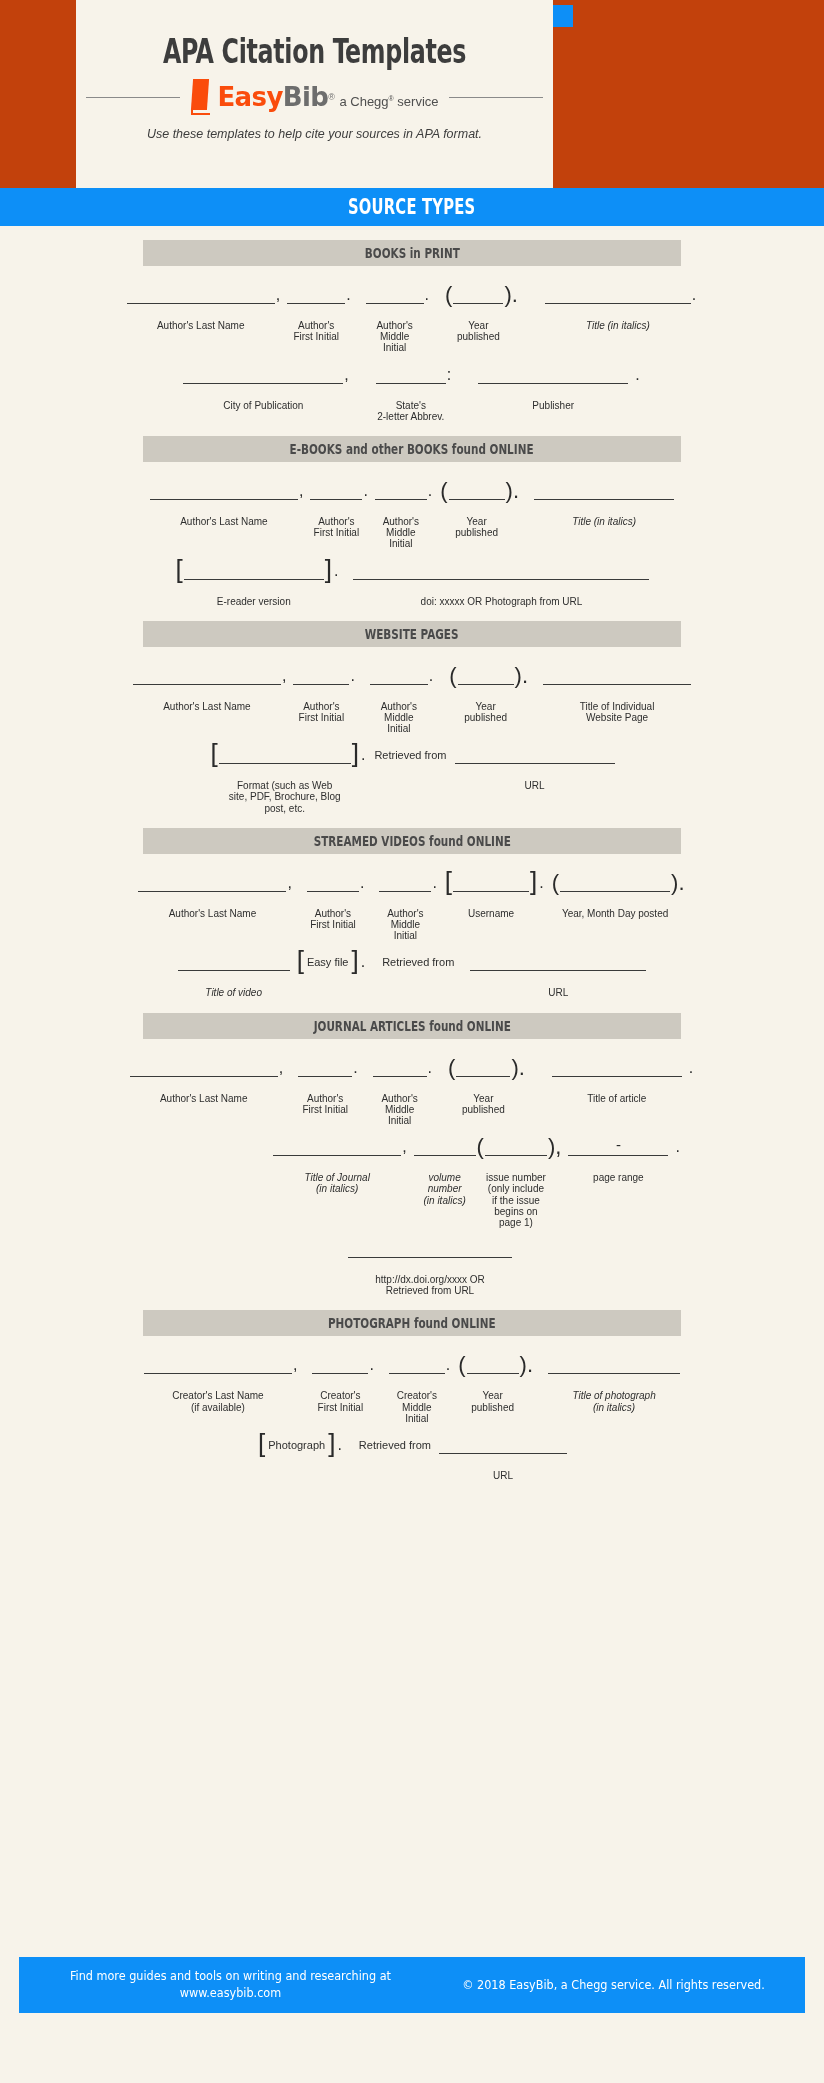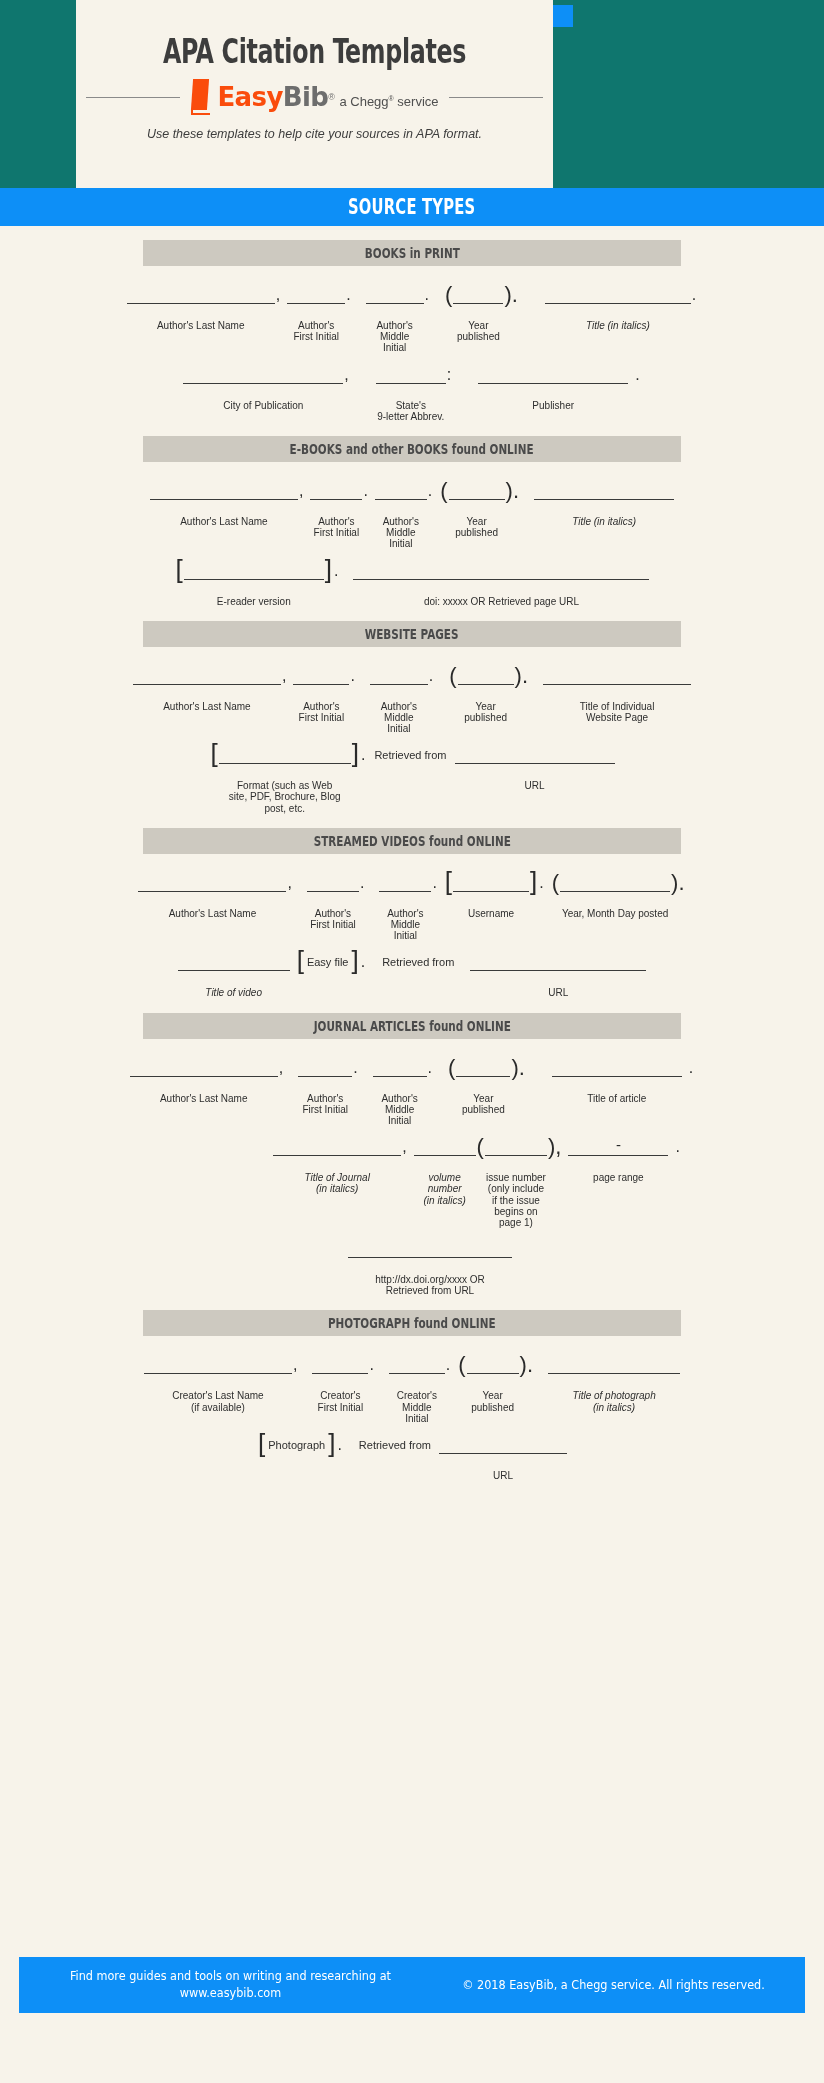--- a/index.html
+++ b/index.html
@@ -7,21 +7,21 @@
   html, body {
     width: 824px;
     background: #f7f3ea;
     font-family: "Liberation Sans", sans-serif;
   }
   body { width: 824px; height: 2083px; position: relative; overflow: hidden; }
 
   
   .header-wrap {
     position: relative;
-    background: #0f766e;
+    background: #c2410c;
     height: 188px;
     width: 824px;
   }
   .header-card {
     position: absolute;
     left: 76px;
     top: 0;
     width: 477px;
     height: 188px;
     background: #f7f3ea;
@@ -289,21 +289,21 @@
       <div class="tmpl-row">
         <div class="slot">
           <div class="blank" style="width: 160px;"></div>
           <div class="lbl" style="max-width: 194px;">City of Publication</div>
         </div>
         <span class="punc">,</span>
         <span class="spacer-lg"></span>
         <div class="slot">
           <div class="blank" style="width: 70px;"></div>
           <div class="lbl" style="max-width: 104px;">State's
-9-letter Abbrev.</div>
+2-letter Abbrev.</div>
         </div>
         <span class="punc">:</span>
         <span class="spacer-lg"></span>
         <div class="slot">
           <div class="blank" style="width: 150px;"></div>
           <div class="lbl" style="max-width: 184px;">Publisher</div>
         </div>
         <span class="spacer-sm"></span>
         <span class="punc">.</span>
       </div>
@@ -353,21 +353,21 @@
         <span class="punc brk">[</span>
         <div class="slot">
           <div class="blank" style="width: 140px;"></div>
           <div class="lbl" style="max-width: 174px;">E-reader version</div>
         </div>
         <span class="punc brk">]</span>
         <span class="punc">.</span>
         <span class="spacer-md"></span>
         <div class="slot">
           <div class="blank" style="width: 296px;"></div>
-          <div class="lbl" style="max-width: 330px;">doi: xxxxx OR Retrieved page URL</div>
+          <div class="lbl" style="max-width: 330px;">doi: xxxxx OR Photograph from URL</div>
         </div>
       </div>
     </div>
     <div class="section">
       <div class="section-header">
         <span>WEBSITE PAGES</span>
       </div>
       <div class="row-pad"></div>
       <div class="tmpl-row">
         <div class="slot">

